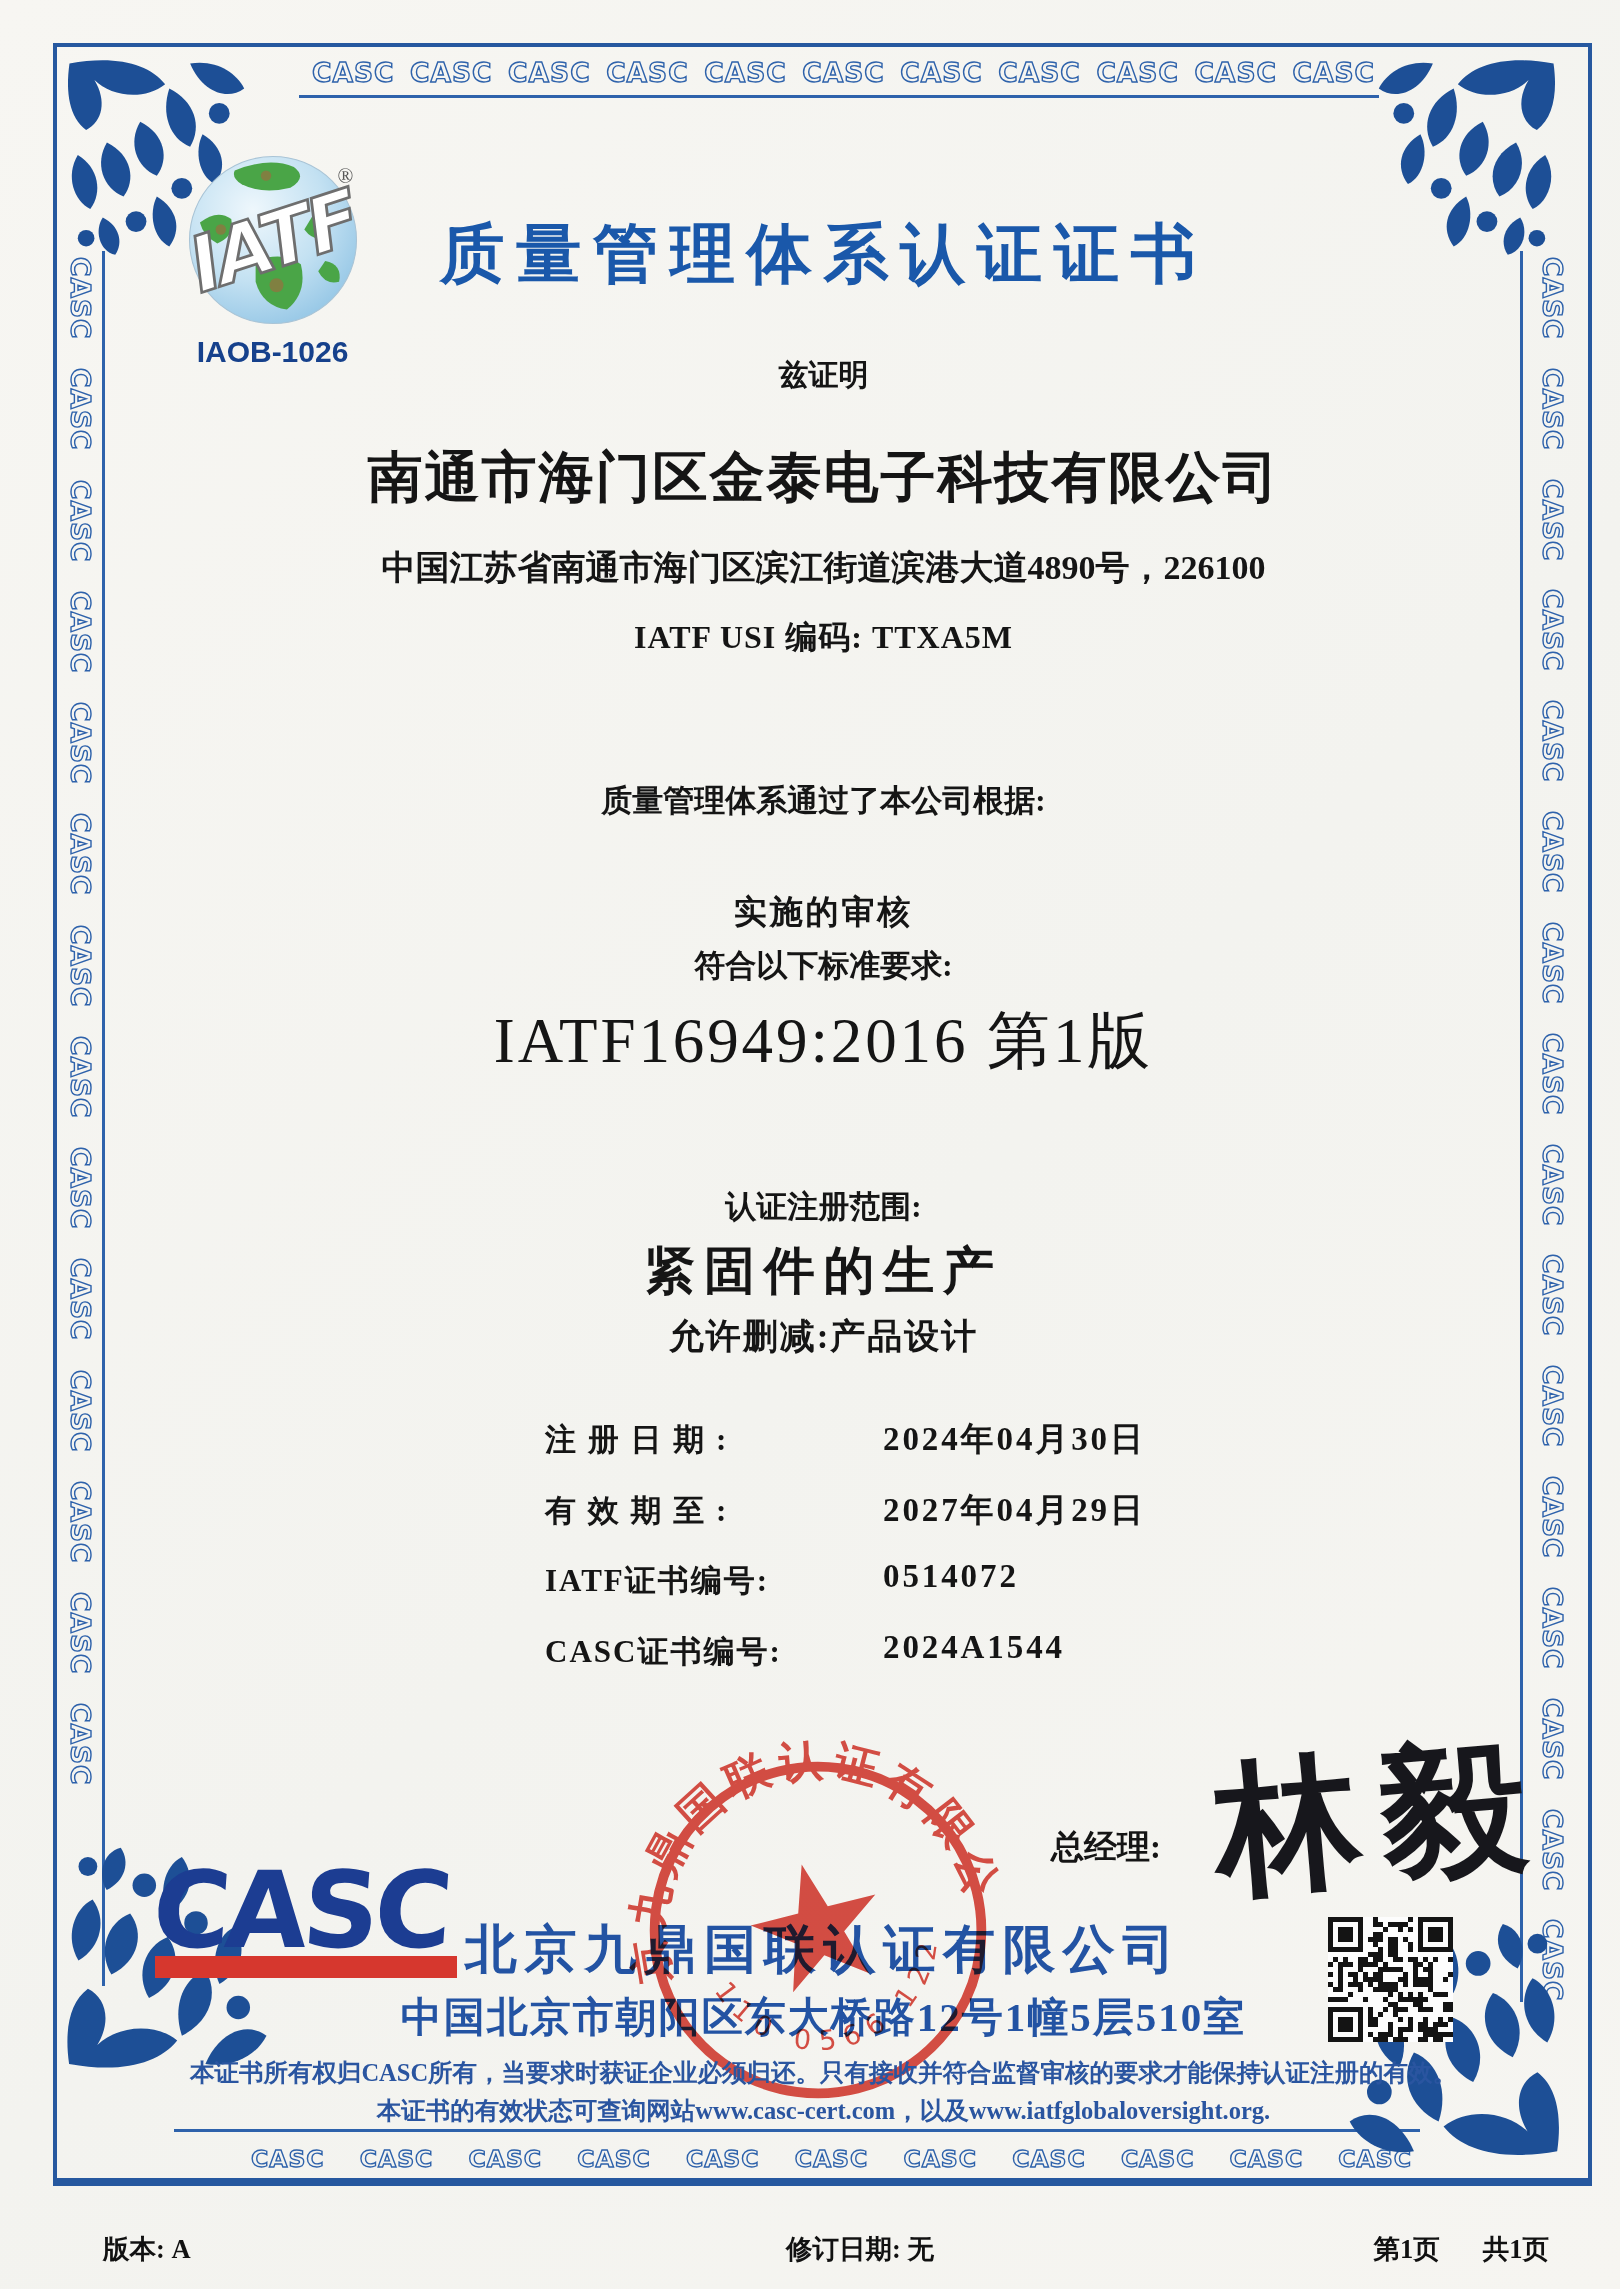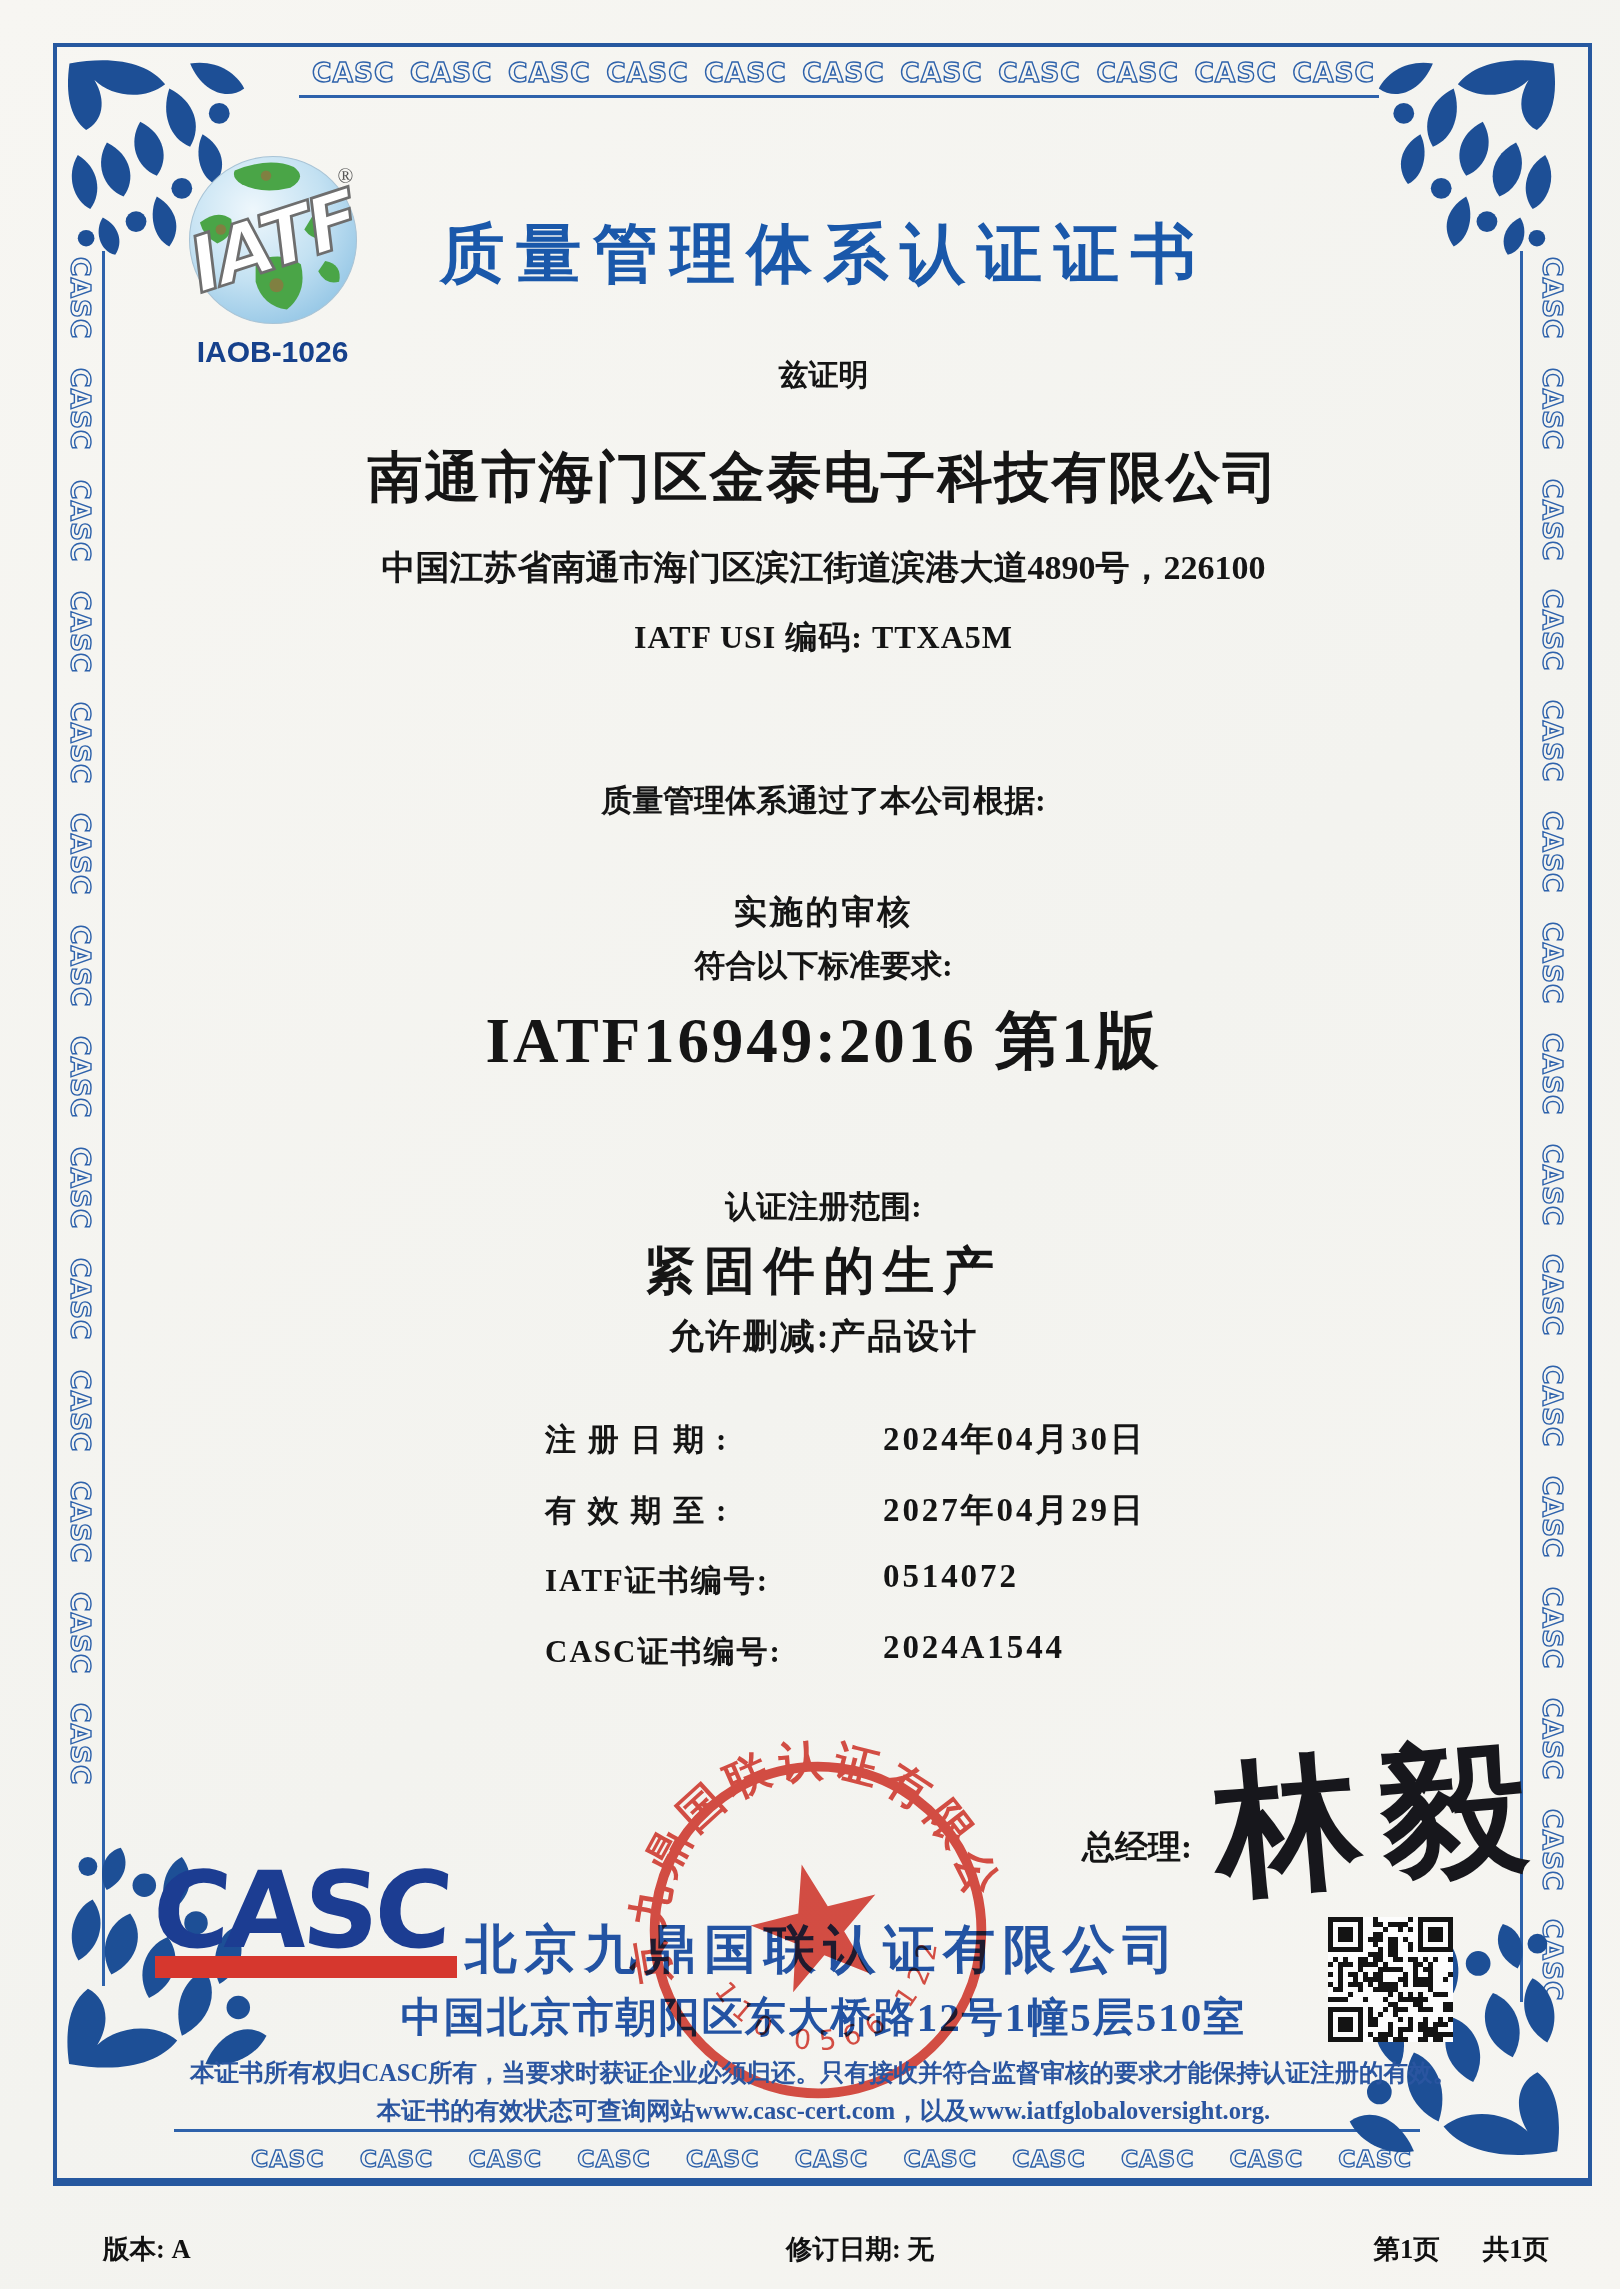--- a/index.html
+++ b/index.html
@@ -50,28 +50,28 @@
         font-size:30px;font-weight:600;color:#16418c;}
   .cert-title{top:210px;font-size:65px;font-weight:bold;color:#1a58aa;letter-spacing:11.8px;}
   .intro{top:355px;font-size:30px;font-weight:bold;}
   .company-name{top:441px;font-size:55px;font-weight:bold;letter-spacing:2px;}
   .company-address{top:545px;font-size:34px;font-weight:bold;}
   .company-usi{top:616px;font-size:32px;font-weight:bold;letter-spacing:1px;}
   .audit-basis{top:780px;font-size:31px;font-weight:bold;}
   .audit-rules{top:841px;font-size:33px;font-weight:bold;}
   .audit-impl{top:890px;font-size:33px;font-weight:bold;letter-spacing:2.9px;}
   .audit-conform{top:945px;font-size:31px;font-weight:bold;}
-  .standard{top:998px;font-size:63px;font-weight:bold;letter-spacing:2.9px;}
+  .standard{top:998px;font-size:63px;font-weight:normal;letter-spacing:2.9px;}
   .scope-label{top:1186px;font-size:31px;font-weight:bold;}
   .scope-value{top:1237px;font-size:51px;font-weight:bold;letter-spacing:8.8px;}
   .scope-exclusion{top:1313px;font-size:35px;font-weight:bold;letter-spacing:2px;}
   .reg-label{left:545px;font-size:31px;font-weight:bold;letter-spacing:2px;position:absolute;white-space:nowrap;}
   .reg-value{left:883px;font-size:33px;font-weight:bold;letter-spacing:2.9px;position:absolute;white-space:nowrap;}
   
-  .sig-label{left:1082px;top:1825px;font-size:33px;font-weight:bold;}
+  .sig-label{left:1051px;top:1825px;font-size:33px;font-weight:bold;}
   .sig-name{left:1215px;top:1721px;font-size:145px;font-weight:700;letter-spacing:21.6px;
             color:#17171c;transform:rotate(-5deg);}
   .casc-logo{left:153px;top:1858px;font-family:"DejaVu Sans","Liberation Sans",sans-serif;
              font-size:106px;font-weight:900;color:#1c3d92;letter-spacing:-4.9px;
              transform:skewX(-4deg);line-height:1;}
   .casc-bar{position:absolute;left:155px;top:1956px;width:302px;height:21.6px;background:#d6372e;}
   .issuer-name{top:1915px;font-size:52px;font-weight:bold;letter-spacing:7.8px;}
   .issuer-address{top:1990px;font-size:41px;font-weight:600;letter-spacing:2px;}
   .footer-line1{top:2056px;font-size:24.5px;font-weight:600;color:#2a55a0;}
   .footer-line2{top:2094px;font-size:24.5px;font-weight:600;color:#2a55a0;}

